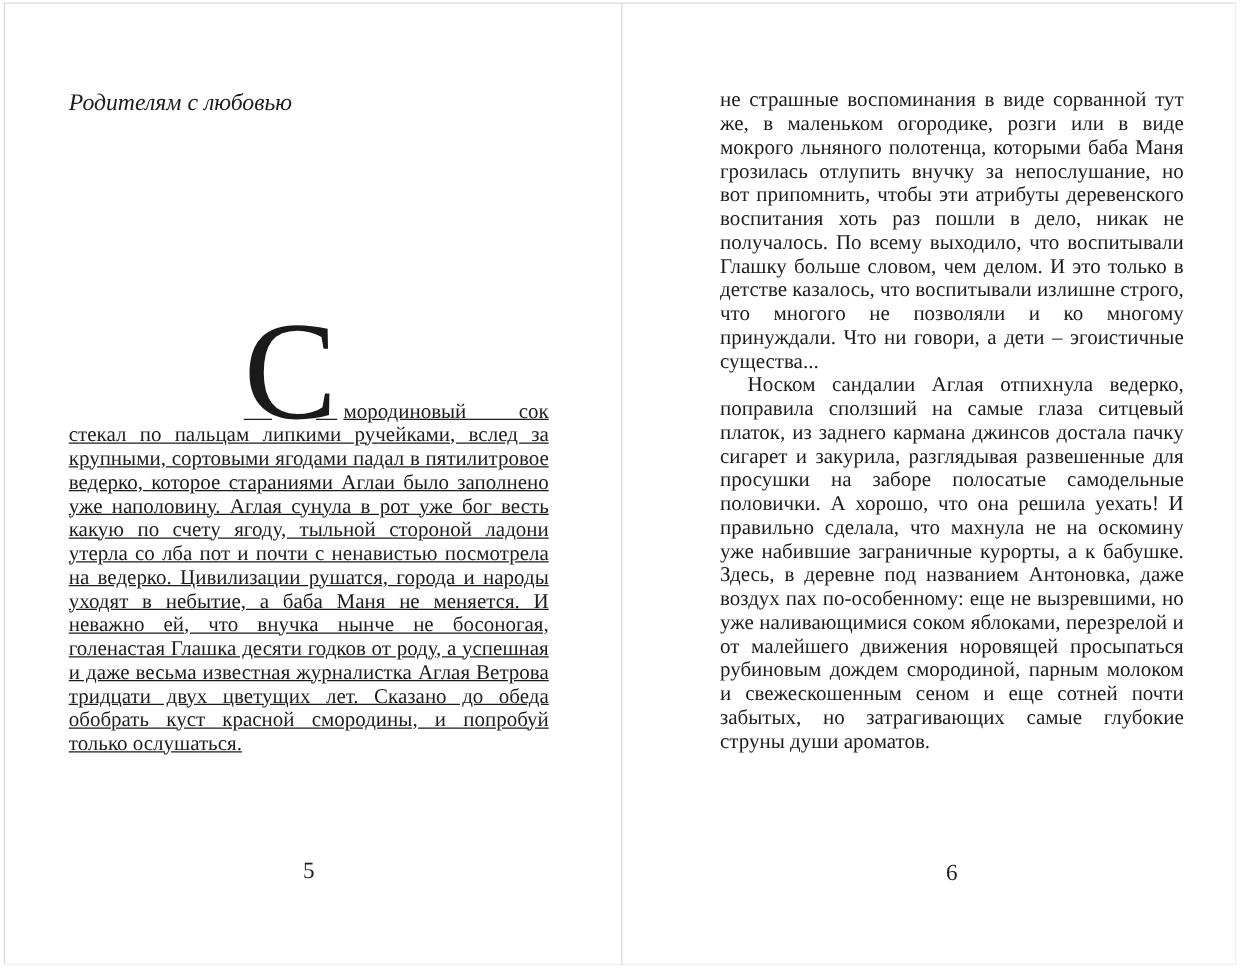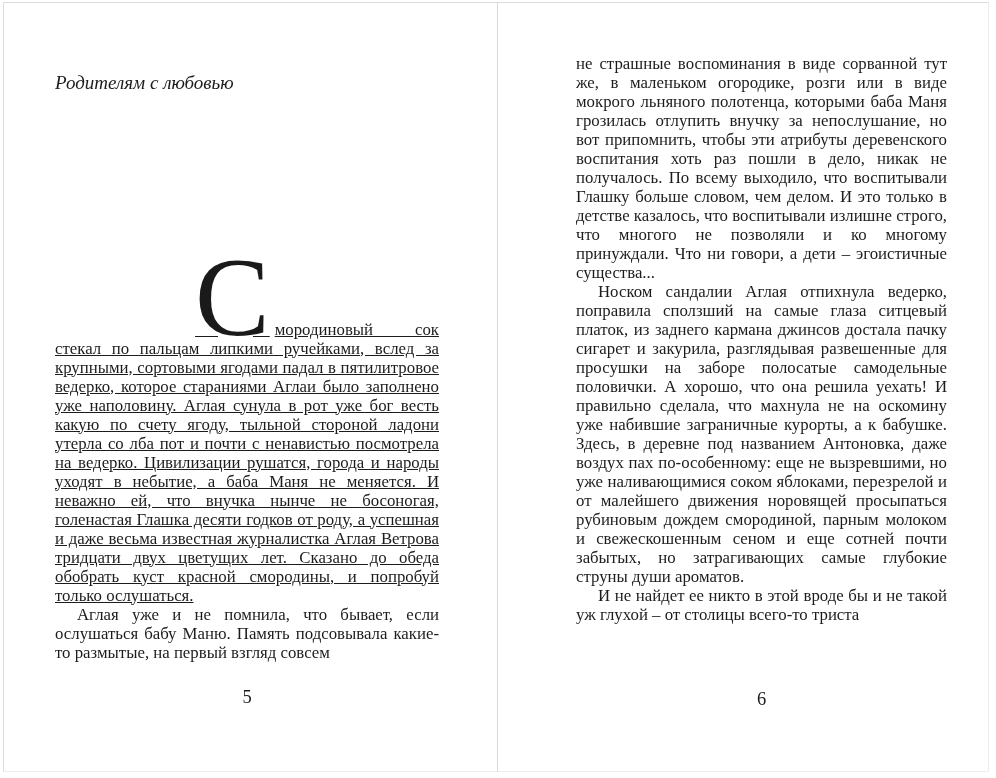--- a/index.html
+++ b/index.html
@@ -45,21 +45,21 @@
   .page-region.left  { left: 3px;   width: 494px; }
   .page-region.right { left: 498px; width: 491px; }
 
   .col {
     position: absolute;
     font-size: 16.8px;
     line-height: 19px;
     text-align: justify;
   }
   .col-left  { left: 55px;  top: 73px; width: 384px; }
-  .col-right { left: 576px; top: 54px; width: 371px; }
+  .col-right { left: 576px; top: 70px; width: 371px; }
 
   .epigraph {
     font-style: italic;
     text-align: left;
     padding-right: 13px;
     font-size: 19px;
     line-height: 19.5px;
   }
 
   p { margin: 0; }
@@ -90,22 +90,20 @@
 <div class="gutter-divider"></div>
 
 <div class="page-region left"></div>
 <div class="page-region right"></div>
 
 <div class="col col-left">
   <div class="epigraph">
     <div>Родителям с любовью</div>
   </div>
   <p class="p-open"><span class="dropcap">С</span><span>мородиновый сок стекал по пальцам липкими ручейками, вслед за крупными, сортовыми ягодами падал в пятилитровое ведерко, которое стараниями Аглаи было заполнено уже наполовину. Аглая сунула в рот уже бог весть какую по счету ягоду, тыльной стороной ладони утерла со лба пот и почти с ненавистью посмотрела на ведерко. Цивилизации рушатся, города и народы уходят в небытие, а баба Маня не меняется. И неважно ей, что внучка нынче не босоногая, голенастая Глашка десяти годков от роду, а успешная и даже весьма известная журналистка Аглая Ветрова тридцати двух цветущих лет. Сказано до обеда обобрать куст красной смородины, и попробуй только ослушаться.</span></p>
-  <p class="p-indent">Аглая уже и не помнила, что бывает, если ослушаться бабу Маню. Память подсовывала какие-то размытые, на первый взгляд совсем</p>
 </div>
 <div class="pagenum pagenum-left">5</div>
 
 <div class="col col-right">
   <p class="p-cont">не страшные воспоминания в виде сорванной тут же, в маленьком огородике, розги или в виде мокрого льняного полотенца, которыми баба Маня грозилась отлупить внучку за непослушание, но вот припомнить, чтобы эти атрибуты деревенского воспитания хоть раз пошли в дело, никак не получалось. По всему выходило, что воспитывали Глашку больше словом, чем делом. И это только в детстве казалось, что воспитывали излишне строго, что многого не позволяли и ко многому принуждали. Что ни говори, а дети – эгоистичные существа...</p>
   <p class="p-indent">Носком сандалии Аглая отпихнула ведерко, поправила сползший на самые глаза ситцевый платок, из заднего кармана джинсов достала пачку сигарет и закурила, разглядывая развешенные для просушки на заборе полосатые самодельные половички. А хорошо, что она решила уехать! И правильно сделала, что махнула не на оскомину уже набившие заграничные курорты, а к бабушке. Здесь, в деревне под названием Антоновка, даже воздух пах по-особенному: еще не вызревшими, но уже наливающимися соком яблоками, перезрелой и от малейшего движения норовящей просыпаться рубиновым дождем смородиной, парным молоком и свежескошенным сеном и еще сотней почти забытых, но затрагивающих самые глубокие струны души ароматов.</p>
-  <p class="p-indent">И не найдет ее никто в этой вроде бы и не такой уж глухой – от столицы всего-то триста</p>
 </div>
 <div class="pagenum pagenum-right">6</div>
 
 </body></html>

